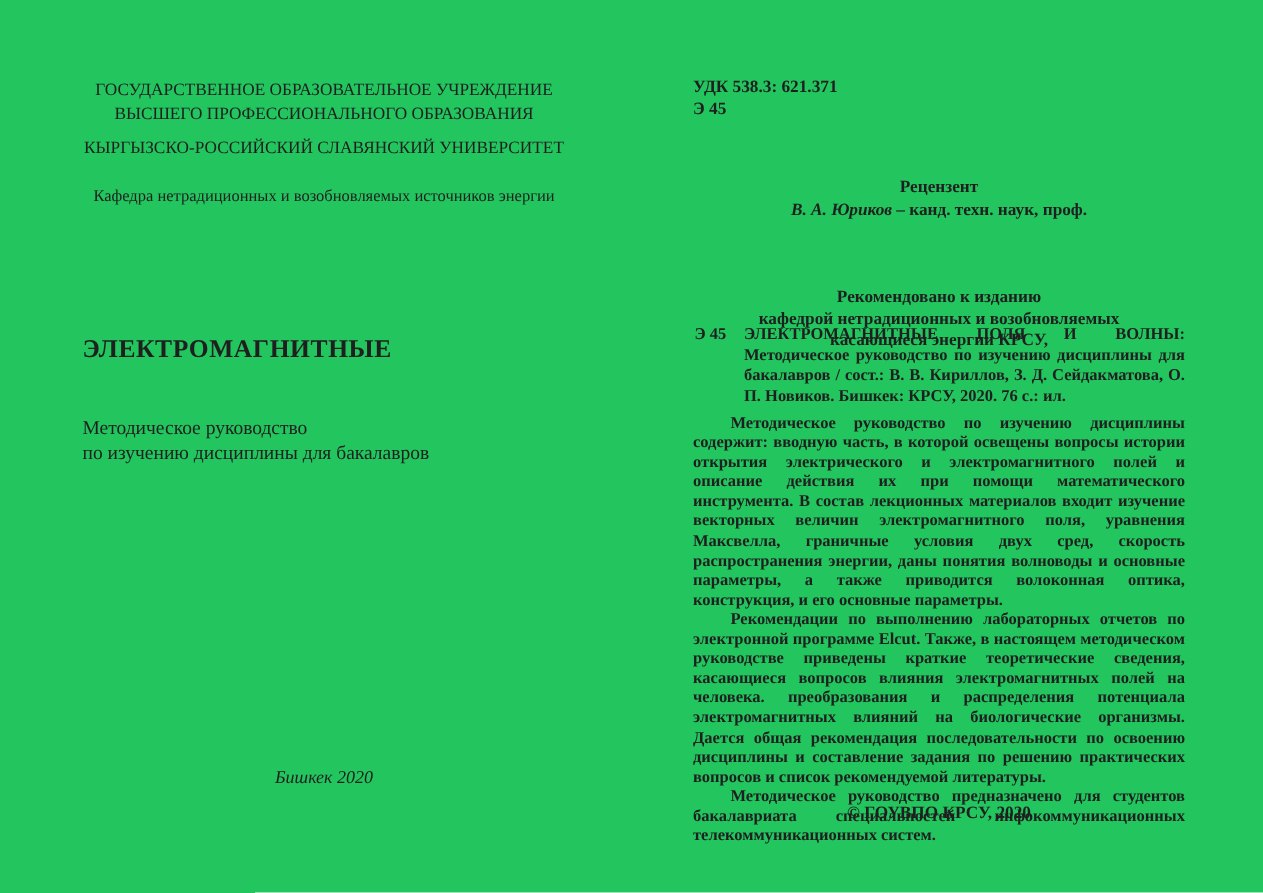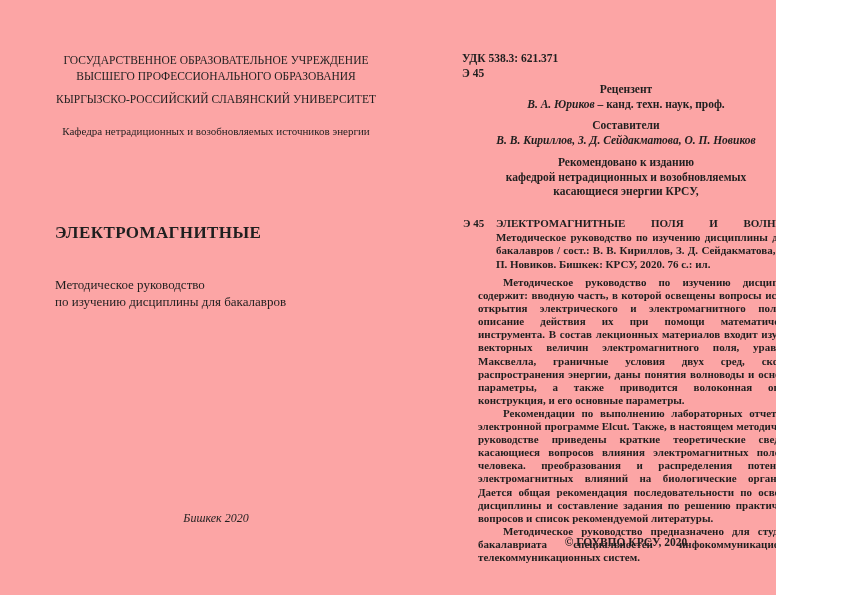--- a/index.html
+++ b/index.html
@@ -2,23 +2,23 @@
 <html lang="ru"><head>
 <meta charset="utf-8">
 <style>
   html, body {
     margin: 0;
     padding: 0;
     background: #ffffff;
   }
   .sheet {
     position: relative;
-    width: 776px;
+    width: 842px;
     height: 595px;
-    background: #fca5a5;
+    background: #22c55e;
     color: #1f1f1f;
     font-family: "Liberation Serif", "DejaVu Serif", serif;
     overflow: hidden;
   }
   .page {
     position: absolute;
     top: 0;
     height: 595px;
   }
   .page-left  { left: 55px;  width: 322px; }
@@ -77,20 +77,21 @@
     font-size: 11.5px;
     line-height: 14.5px;
   }
   .centered-block {
     position: absolute;
     left: 0;
     width: 100%;
     text-align: center;
     font-size: 11.5px;
     line-height: 15px;
+    margin-top: 36px;
   }
   .reviewer      { top: 82px;  }
   .compilers     { top: 118px; }
   .recommendation{ top: 155px; line-height: 14.5px; }
   .it { font-style: italic; }
 
   .catalog {
     position: absolute;
     top: 217px;
     left: 0;
@@ -103,21 +104,21 @@
     left: 1px;
     top: 0;
   }
   .catalog-entry {
     margin: 0 0 0 34px;
     text-align: justify;
   }
   .abstract {
     position: absolute;
     top: 276px;
-    left: 16px;
+    left: 0;
     width: 100%;
     font-size: 11px;
     line-height: 13.1px;
   }
   .abstract p {
     margin: 0;
     text-align: justify;
     text-indent: 25px;
   }
   .copyright {
@@ -160,24 +161,20 @@
     <div class="udc-block">
       <div>УДК 538.3: 621.371</div>
       <div>Э 45</div>
     </div>
 
     <div class="centered-block reviewer">
       <div>Рецензент</div>
       <div><span class="it">В. А. Юриков</span><span> – канд. техн. наук, проф.</span></div>
     </div>
 
-    <div class="centered-block compilers">
-      <div>Составители</div>
-      <div class="it">В. В. Кириллов, З. Д. Сейдакматова, О. П. Новиков</div>
-    </div>
 
     <div class="centered-block recommendation">
       <div>Рекомендовано к изданию</div>
       <div>кафедрой нетрадиционных и возобновляемых</div>
       <div>касающиеся энергии КРСУ,</div>
     </div>
 
     <div class="catalog">
       <span class="catalog-mark">Э 45</span>
       <p class="catalog-entry">ЭЛЕКТРОМАГНИТНЫЕ ПОЛЯ И ВОЛНЫ: Методическое руководство по изучению дисциплины для бакалавров / сост.: В. В. Кириллов, З. Д. Сейдакматова, О. П. Новиков. Бишкек: КРСУ, 2020. 76 с.: ил.</p>

